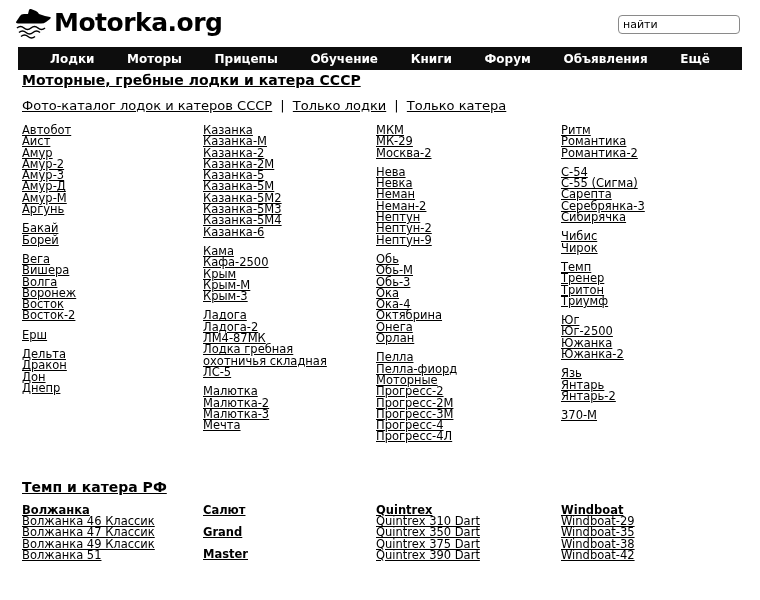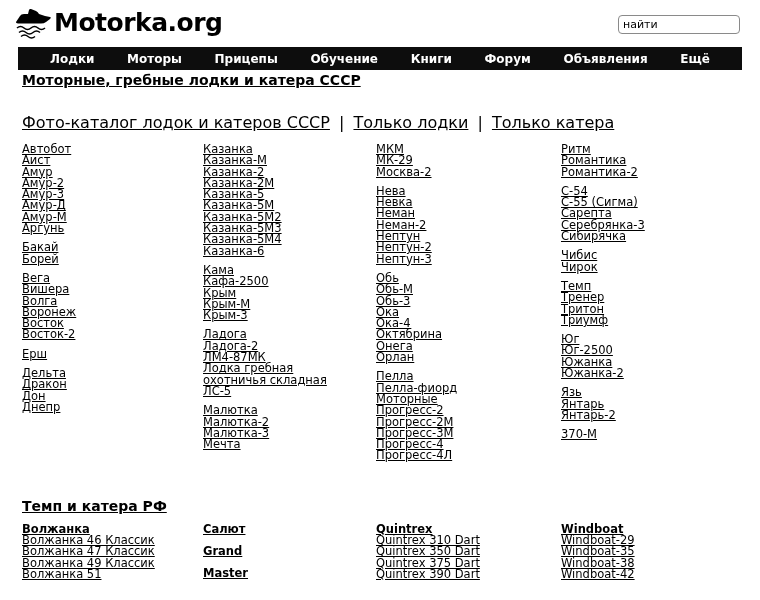--- a/index.html
+++ b/index.html
@@ -21,21 +21,21 @@
   
   .navbar{
     margin:2px 18px 0 18px;height:23px;background:#0d0d0d;
     display:flex;justify-content:space-between;align-items:center;padding:0 32px;
   }
   .nav-item{color:#fff;font-size:12px;font-weight:bold;text-decoration:none;cursor:pointer;white-space:nowrap;}
   
   .content{margin:0 18px 0 22px;}
   .section-title{font-size:14px;font-weight:bold;text-decoration:underline;cursor:pointer;display:inline-block;}
   .ussr-title{}
-  .filters{margin-top:24px;font-size:16px;}
+  .filters{margin-top:9px;font-size:13px;}
   .filter-link{text-decoration:underline;cursor:pointer;}
   .filter-sep{margin:0 4px;}
   
   .columns{display:grid;grid-template-columns:181px 173px 185px 1fr;margin-top:12px;align-items:start;}
   .group{margin-bottom:8px;}
   .boat-link,.brand-link{
     display:block;font-size:11.5px;line-height:11.3px;text-decoration:underline;cursor:pointer;
     white-space:pre-line;max-width:160px;
   }
   .brand-link{font-weight:bold;}
@@ -156,21 +156,21 @@
           <a class="boat-link">МК-29</a>
           <a class="boat-link">Москва-2</a>
         </div>
         <div class="group">
           <a class="boat-link">Нева</a>
           <a class="boat-link">Невка</a>
           <a class="boat-link">Неман</a>
           <a class="boat-link">Неман-2</a>
           <a class="boat-link">Нептун</a>
           <a class="boat-link">Нептун-2</a>
-          <a class="boat-link">Нептун-3</a>
+          <a class="boat-link">Нептун-9</a>
         </div>
         <div class="group">
           <a class="boat-link">Обь</a>
           <a class="boat-link">Обь-М</a>
           <a class="boat-link">Обь-3</a>
           <a class="boat-link">Ока</a>
           <a class="boat-link">Ока-4</a>
           <a class="boat-link">Октябрина</a>
           <a class="boat-link">Онега</a>
           <a class="boat-link">Орлан</a>

